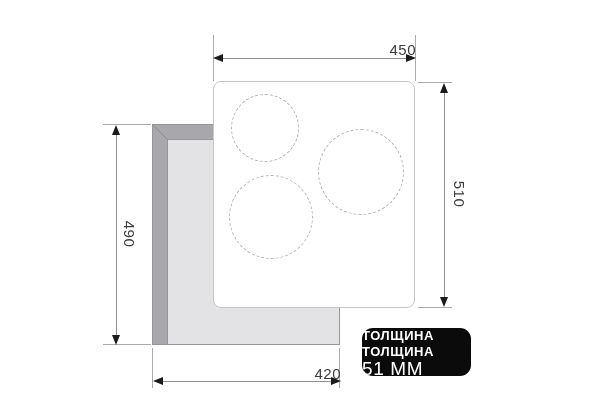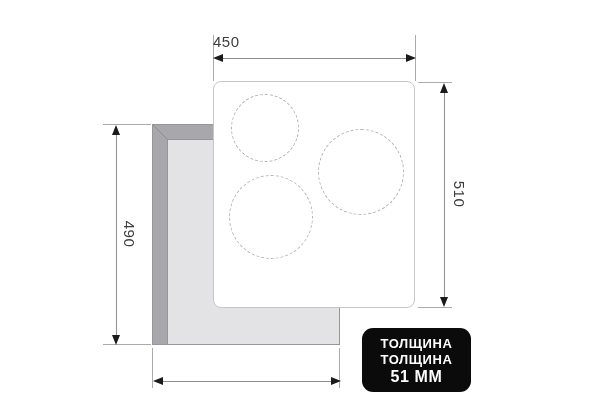--- a/index.html
+++ b/index.html
@@ -32,36 +32,36 @@
   .dim-h{position:absolute;height:12px;display:flex;align-items:center;}
   .dim-v{position:absolute;width:12px;display:flex;flex-direction:column;align-items:center;}
   .hline{flex:1;height:1px;background:#8f8f8f;}
   .vline{flex:1;width:1px;background:#8f8f8f;}
   .arr-left{width:0;height:0;border-top:4px solid transparent;border-bottom:4px solid transparent;border-right:10px solid #1b1b1b;}
   .arr-right{width:0;height:0;border-top:4px solid transparent;border-bottom:4px solid transparent;border-left:10px solid #1b1b1b;}
   .arr-up{width:0;height:0;border-left:4px solid transparent;border-right:4px solid transparent;border-bottom:10px solid #1b1b1b;}
   .arr-down{width:0;height:0;border-left:4px solid transparent;border-right:4px solid transparent;border-top:10px solid #1b1b1b;}
   .dim-label{
     position:absolute;font-size:15px;color:#3d3d3d;letter-spacing:0.5px;
-    text-align:left;white-space:nowrap;
+    text-align:right;white-space:nowrap;margin-top:8px;
   }
   .dim-label-vert{
     position:absolute;width:30px;height:30px;line-height:30px;
     font-size:15px;color:#3d3d3d;letter-spacing:0.5px;text-align:center;
     transform:rotate(90deg);white-space:nowrap;
   }
   
   .badge{
-    position:absolute;left:362px;top:328px;width:109px;height:64px;
+    position:absolute;left:362px;top:328px;width:109px;height:48px;
     background:#0b0b0b;border-radius:11px;color:#ffffff;
-    display:flex;flex-direction:column;align-items:center;justify-content:center;
+    display:flex;flex-direction:column;align-items:flex-start;justify-content:center;
     gap:1px;
   }
   .badge-line{font-size:13px;font-weight:600;letter-spacing:0.6px;line-height:15px;}
-  .badge-line-bold{font-size:16px;font-weight:700;letter-spacing:0.6px;line-height:17px;}
+  .badge-line-bold{font-size:19px;font-weight:400;letter-spacing:0.6px;line-height:17px;}
 </style>
 </head>
 <body>
 
 <div id="stage">
 
   <div class="cutout">
     <div class="cutout-face"></div>
     <svg class="bevel" width="16" height="16">
       <line x1="0" y1="0" x2="15" y2="15" stroke="#8c8c90" stroke-width="1"></line>
@@ -101,20 +101,21 @@
   </div>
   <div class="dim-label-vert" style="left:114px;top:219px;">490</div>
 
   <div class="ext-v" style="left:152px;top:348px;height:40px;"></div>
   <div class="ext-v" style="left:339px;top:348px;height:40px;"></div>
   <div class="dim-h" style="left:153px;top:375px;width:188px;">
     <div class="arr-left"></div>
     <div class="hline"></div>
     <div class="arr-right"></div>
   </div>
+  <div class="dim-label" style="left:153px;top:357px;width:188px;">420</div>
 
   <div class="badge">
     <div class="badge-line">ТОЛЩИНА</div>
     <div class="badge-line">ТОЛЩИНА</div>
     <div class="badge-line-bold">51 ММ</div>
   </div>
 
 </div>
 
 </body></html>

